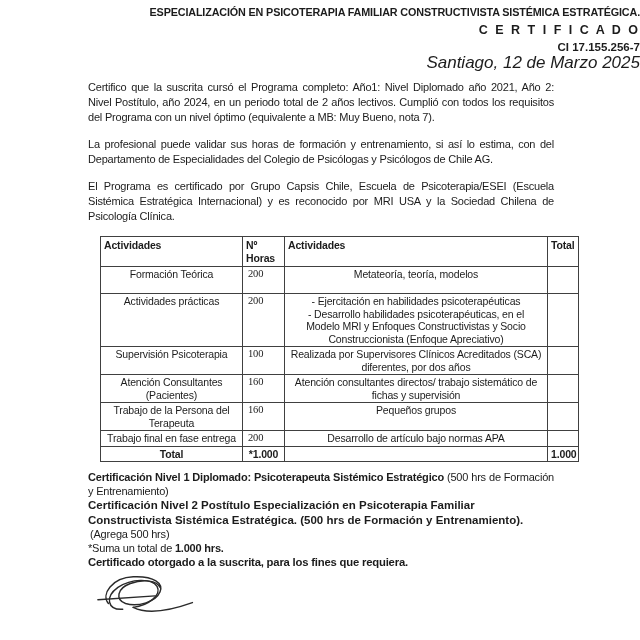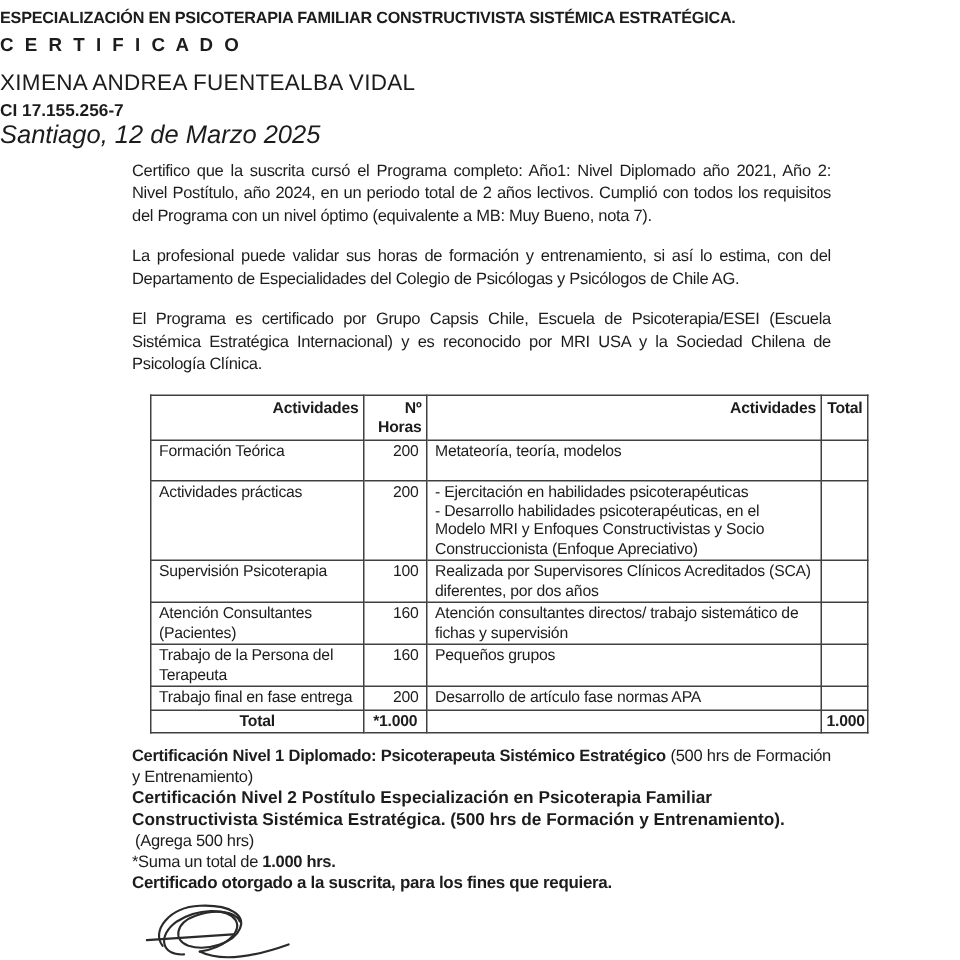--- a/index.html
+++ b/index.html
@@ -3,45 +3,45 @@
 <meta charset="utf-8">
 <style>
   html, body { margin: 0; padding: 0; background: #ffffff; }
   .page {
     width: 640px; height: 640px; background: #ffffff; overflow: hidden;
     font-family: "Liberation Sans", sans-serif; color: #1c1c1c;
     position: relative; box-sizing: border-box;
   }
 
   
-  .doc-header { text-align: left; padding-top: 6px; }
+  .doc-header { text-align: right; padding-top: 6px; }
   .doc-title   { font-size: 10.8px; font-weight: bold; line-height: 13px; letter-spacing: -0.15px; }
   .doc-version { font-size: 11px;   font-weight: bold; line-height: 13px; margin-top: 3px; }
   .doc-cert    { font-size: 12.5px; font-weight: bold; line-height: 15px; margin-top: 4px; letter-spacing: 2px; }
   .doc-name    { font-size: 15px;   line-height: 18px; margin-top: 9px; letter-spacing: 0.2px; }
   .doc-ci      { font-size: 11.5px; font-weight: bold; line-height: 13px; margin-top: 3px; }
   .doc-date    { font-size: 17px;   line-height: 13px; margin-top: 2px; font-style: italic; }
 
   
   .paragraphs { margin: 11px 86px 0 88px; font-size: 11px; line-height: 15px;
                 text-align: justify; letter-spacing: -0.2px; }
   .paragraphs p { margin: 0 0 12px 0; }
 
   
   .activities-table {
     margin-left: 100px; margin-top: 2px; width: 478px;
     border-collapse: collapse; table-layout: fixed;
     font-size: 10.5px; line-height: 12.5px; letter-spacing: -0.15px; color: #1c1c1c;
   }
   .activities-table th, .activities-table td {
-    border: 1px solid #404040; padding: 1px 5px; vertical-align: top;
+    border: 1px solid #404040; padding: 1px 5px; vertical-align: top; text-align: center;
   }
-  .activities-table th { font-weight: bold; text-align: right; white-space: pre-line; padding: 2px 3px; }
+  .activities-table th { font-weight: bold; text-align: left; white-space: pre-line; padding: 2px 3px; }
   td.col-activity { white-space: pre; }
-  td.col-hours  { text-align: right; }
+  td.col-hours  { text-align: left; font-family: Liberation Serif, serif; }
   td.col-detail { white-space: pre-line; }
   td.col-total  { text-align: center; }
   tr.row-tall td { height: 24px; }
   tr.total-row td { font-weight: bold; text-align: center; padding: 1px 3px; }
 
   
   .cert-block { margin: 8px 86px 0 88px; font-size: 11px; line-height: 14px; letter-spacing: -0.2px; }
   .cert-block p { margin: 0; }
   .cert-l1 { text-align: justify; }
   .bold { font-weight: bold; }
@@ -55,21 +55,20 @@
   .sig-stroke { fill: none; stroke: #2a2a2a; stroke-width: 1.5; stroke-linecap: round; }
 </style>
 </head>
 <body>
 
 <div class="page">
 
   <div class="doc-header">
     <div class="doc-title">ESPECIALIZACIÓN EN PSICOTERAPIA FAMILIAR CONSTRUCTIVISTA SISTÉMICA ESTRATÉGICA.</div>
     <div class="doc-cert">C E R T I F I C A D O</div>
-    <div class="doc-name">XIMENA ANDREA FUENTEALBA VIDAL</div>
     <div class="doc-ci">CI 17.155.256-7</div>
     <div class="doc-date">Santiago, 12 de Marzo 2025</div>
   </div>
 
   <div class="paragraphs">
     <p>Certifico que la suscrita cursó el Programa completo: Año1: Nivel Diplomado año 2021, Año 2: Nivel Postítulo, año 2024, en un periodo total de 2 años lectivos. Cumplió con todos los requisitos del Programa con un nivel óptimo (equivalente a MB: Muy Bueno, nota 7).</p>
     <p>La profesional puede validar sus horas de formación y entrenamiento, si así lo estima, con del Departamento de Especialidades del Colegio de Psicólogas y Psicólogos de Chile AG.</p>
     <p>El Programa es certificado por Grupo Capsis Chile, Escuela de Psicoterapia/ESEI (Escuela Sistémica Estratégica Internacional) y es reconocido por MRI USA y la Sociedad Chilena de Psicología Clínica.</p>
   </div>
 
@@ -119,21 +118,21 @@
       <tr>
         <td class="col-activity">Trabajo de la Persona del
 Terapeuta</td>
         <td class="col-hours">160</td>
         <td class="col-detail">Pequeños grupos</td>
         <td class="col-total"></td>
       </tr>
       <tr>
         <td class="col-activity">Trabajo final en fase entrega</td>
         <td class="col-hours">200</td>
-        <td class="col-detail">Desarrollo de artículo fase normas APA</td>
+        <td class="col-detail">Desarrollo de artículo bajo normas APA</td>
         <td class="col-total"></td>
       </tr>
       <tr class="total-row">
         <td>Total</td>
         <td>*1.000</td>
         <td></td>
         <td>1.000</td>
       </tr>
     </tbody>
   </table>

